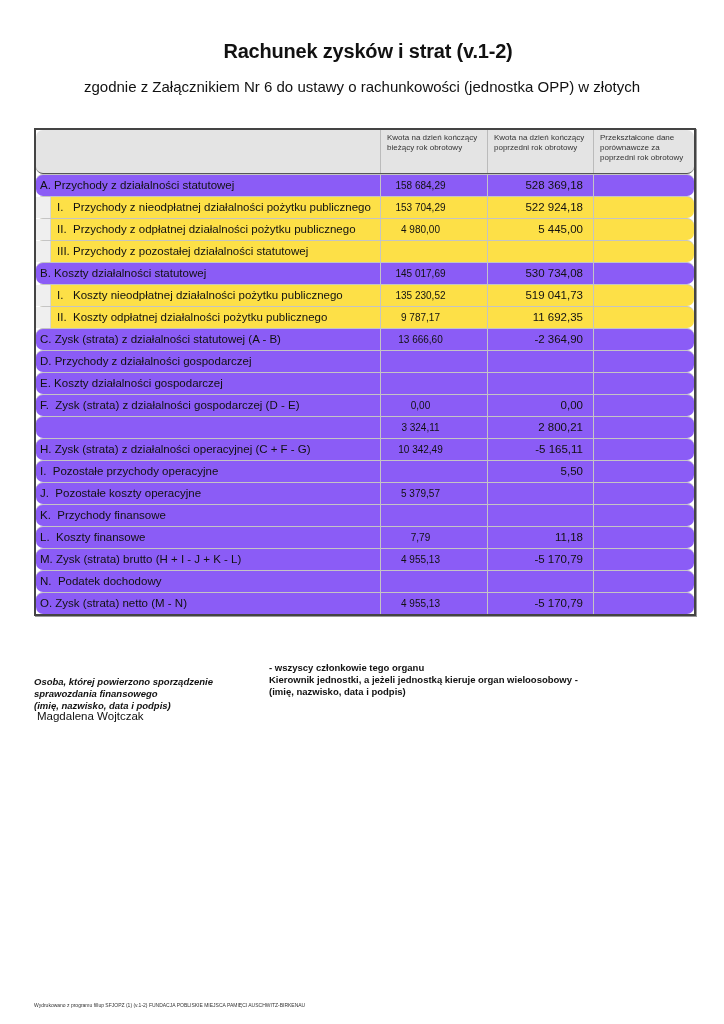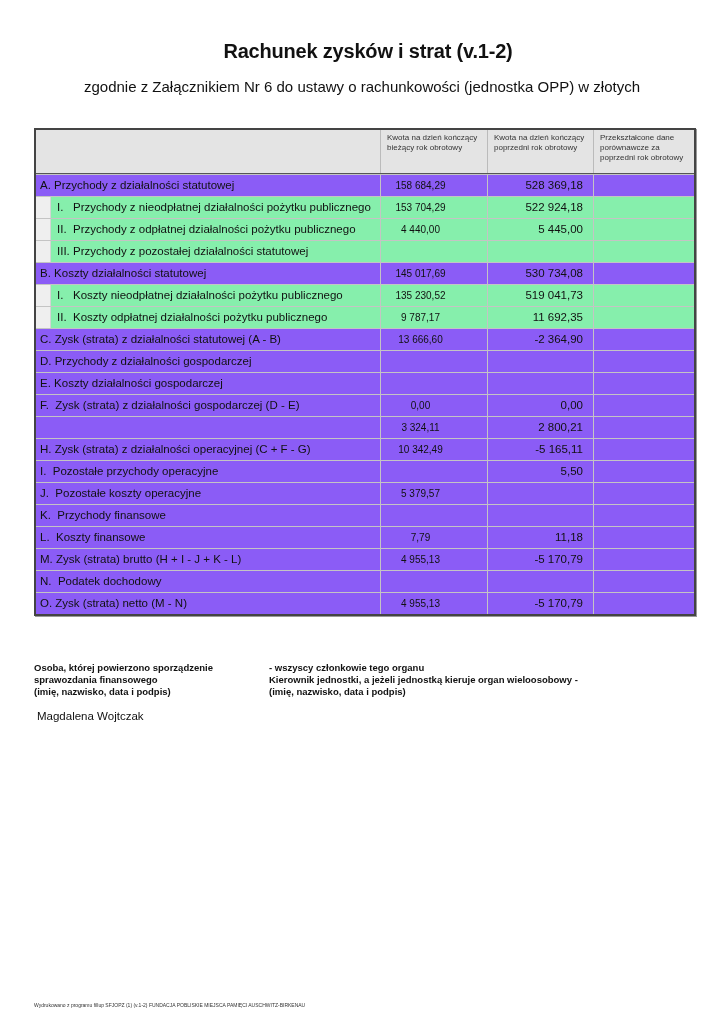--- a/index.html
+++ b/index.html
@@ -1,32 +1,32 @@
 <!DOCTYPE html>
 <html><head>
 <meta charset="utf-8">
 <style>
   html, body { margin: 0; padding: 0; background: #ffffff; }
   body { width: 724px; height: 1024px; position: relative; font-family: "Liberation Sans", sans-serif; color: #111; overflow: hidden; }
   .title { position: absolute; top: 40px; left: 6px; width: 724px; text-align: center; font-size: 20px; font-weight: bold; letter-spacing: -0.2px; }
   .subtitle { position: absolute; top: 78px; left: 0; width: 724px; text-align: center; font-size: 15px; }
   .table { position: absolute; left: 34px; top: 128px; width: 662px; border: 2px solid #444; box-sizing: border-box; border-bottom-width: 2px; box-shadow: 1px 1px 0 #999; }
-  .row { display: flex; height: 22px; border-top: 1px solid #c4c4c4; box-sizing: border-box; }
+  .row { display: flex; height: 22px; border-top: 1px solid #c4c4c4; box-sizing: border-box; border-radius: 7px; }
   .row.head { height: 44px; border-top: none; background: #e4e4e4; border-bottom: 1px solid #555; }
   .row.grey { background: #8b5cf6; }
-  .row.white { background: #86efac; }
+  .row.white { background: #fde047; }
   .c-label { width: 345px; box-sizing: border-box; border-right: 1px solid #c4c4c4; font-size: 11.5px; line-height: 21px; padding-left: 4px; white-space: nowrap; overflow: hidden; display: flex; }
   .c-label .indent { width: 14px; flex: none; background: #efefef; margin-left: -4px; margin-right: 6px; border-right: 1px solid #d4d4d4; }
   .c-cur { width: 107px; box-sizing: border-box; border-right: 1px solid #c4c4c4; font-size: 10px; line-height: 21px; text-align: center; padding-right: 27px; }
   .c-prev { width: 106px; box-sizing: border-box; border-right: 1px solid #c4c4c4; font-size: 11.5px; line-height: 21px; text-align: right; padding-right: 10px; }
   .c-conv { flex: 1; font-size: 11.5px; line-height: 21px; }
   .row.head .c-cur, .row.head .c-prev, .row.head .c-conv { font-size: 8px; line-height: 10px; text-align: left; padding: 3px 4px 0 6px; color: #333; }
   .row.head .c-label, .row.head .c-cur, .row.head .c-prev { border-right-color: #bbb; }
   .sig { position: absolute; font-size: 9.5px; font-weight: bold; line-height: 12px; }
-  .sig-left { left: 34px; top: 662px; width: 220px; }
+  .sig-left { left: 34px; top: 676px; width: 220px; font-style: italic; }
   .sig-right { left: 269px; top: 662px; width: 340px; }
   .sig-name { position: absolute; left: 37px; top: 710px; font-size: 11.5px; }
   .footer { position: absolute; left: 34px; top: 1002px; font-size: 5px; color: #333; white-space: nowrap; }
 </style>
 </head>
 <body>
 
 <div class="title">Rachunek zysków i strat (v.1-2)</div>
 <div class="subtitle">zgodnie z Załącznikiem Nr 6 do ustawy o rachunkowości (jednostka OPP) w złotych</div>
 
@@ -53,21 +53,21 @@
         </div>
         <div class="c-cur">153 704,29</div>
         <div class="c-prev">522 924,18</div>
         <div class="c-conv"></div>
       </div>
       <div class="row white">
         <div class="c-label">
           <span class="indent"></span>
           <span style="white-space: pre;">II.  Przychody z odpłatnej działalności pożytku publicznego</span>
         </div>
-        <div class="c-cur">4 440,00</div>
+        <div class="c-cur">4 980,00</div>
         <div class="c-prev">5 445,00</div>
         <div class="c-conv"></div>
       </div>
       <div class="row white">
         <div class="c-label">
           <span class="indent"></span>
           <span style="white-space: pre;">III. Przychody z pozostałej działalności statutowej</span>
         </div>
         <div class="c-cur"></div>
         <div class="c-prev"></div>

